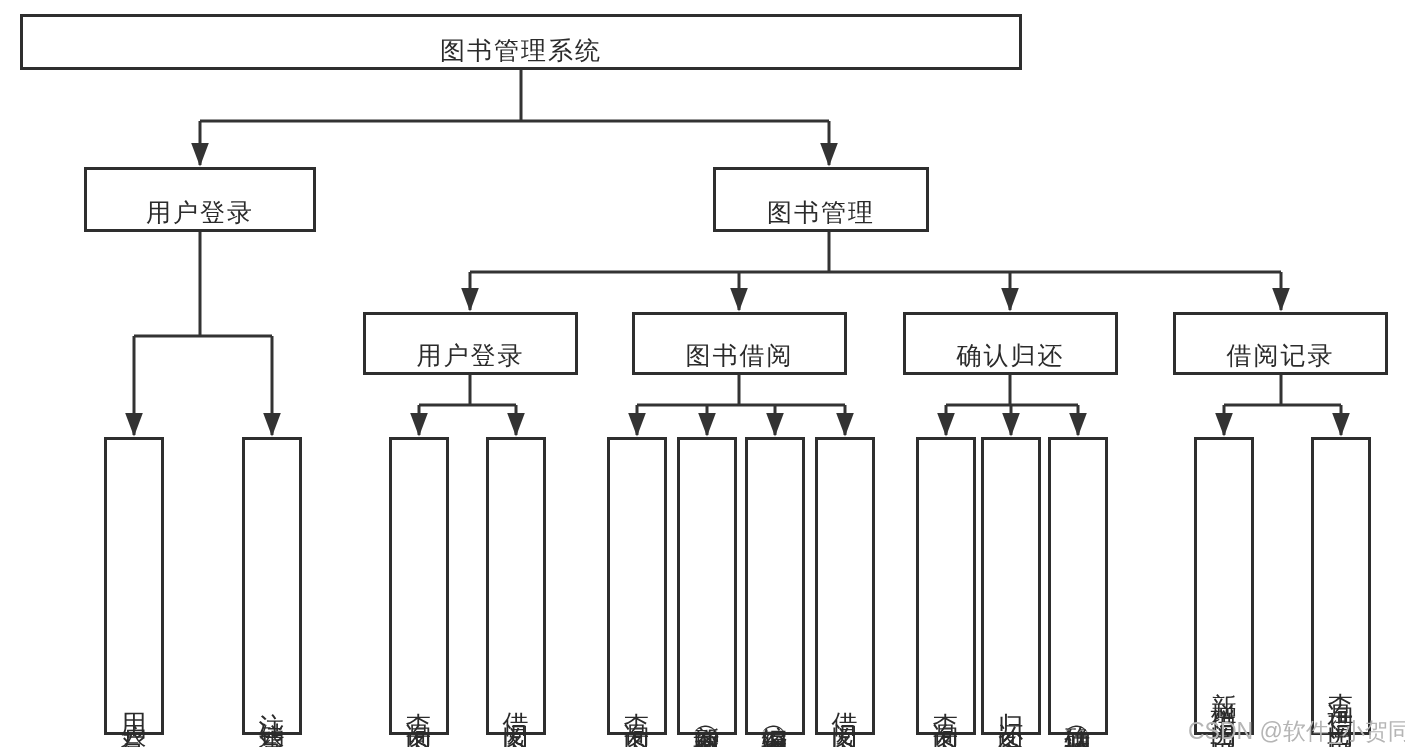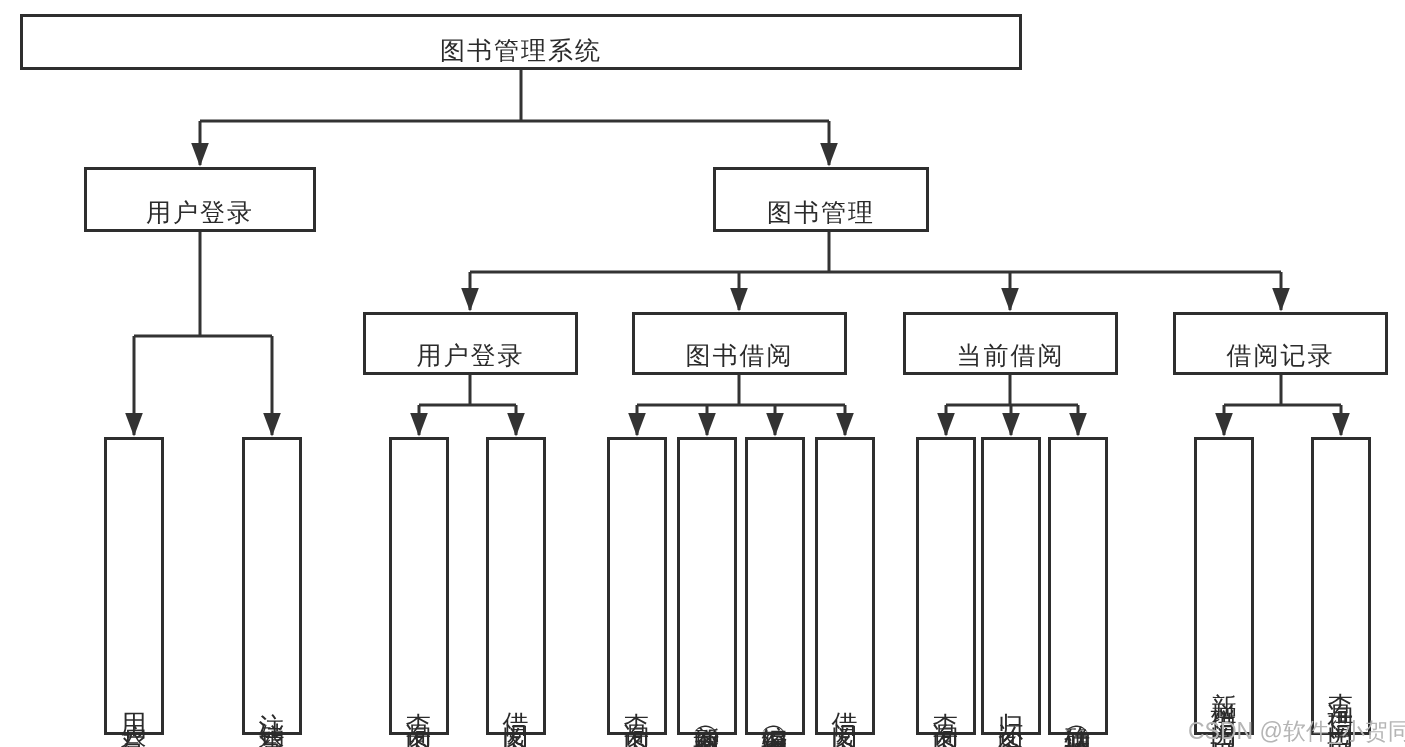--- a/index.html
+++ b/index.html
@@ -158,21 +158,21 @@
     <span>图书管理</span>
   </div>
 
   <div class="node hbox l3 l3-1">
     <span>用户登录</span>
   </div>
   <div class="node hbox l3 l3-2">
     <span>图书借阅</span>
   </div>
   <div class="node hbox l3 l3-3">
-    <span>当前借阅</span>
+    <span>确认归还</span>
   </div>
   <div class="node hbox l3 l3-4">
     <span>借阅记录</span>
   </div>
 
   <div class="node vbox leaf-1">
     <span class="vtext">用户登录</span>
   </div>
   <div class="node vbox leaf-2">
     <span class="vtext">注销登录</span>

